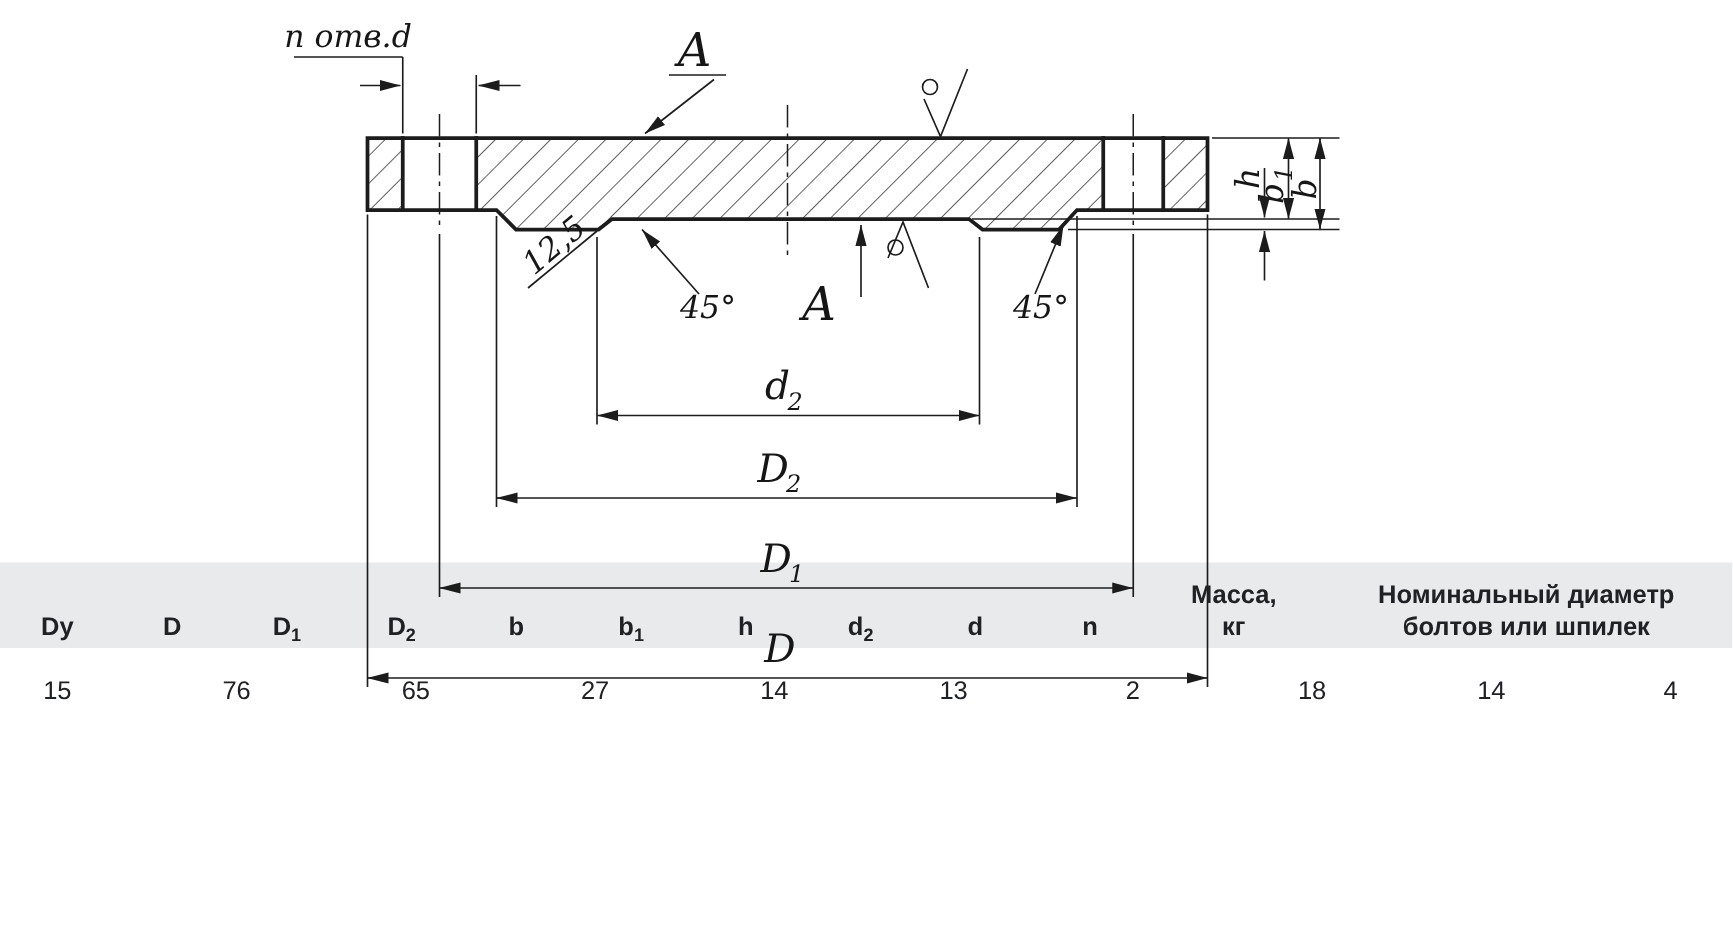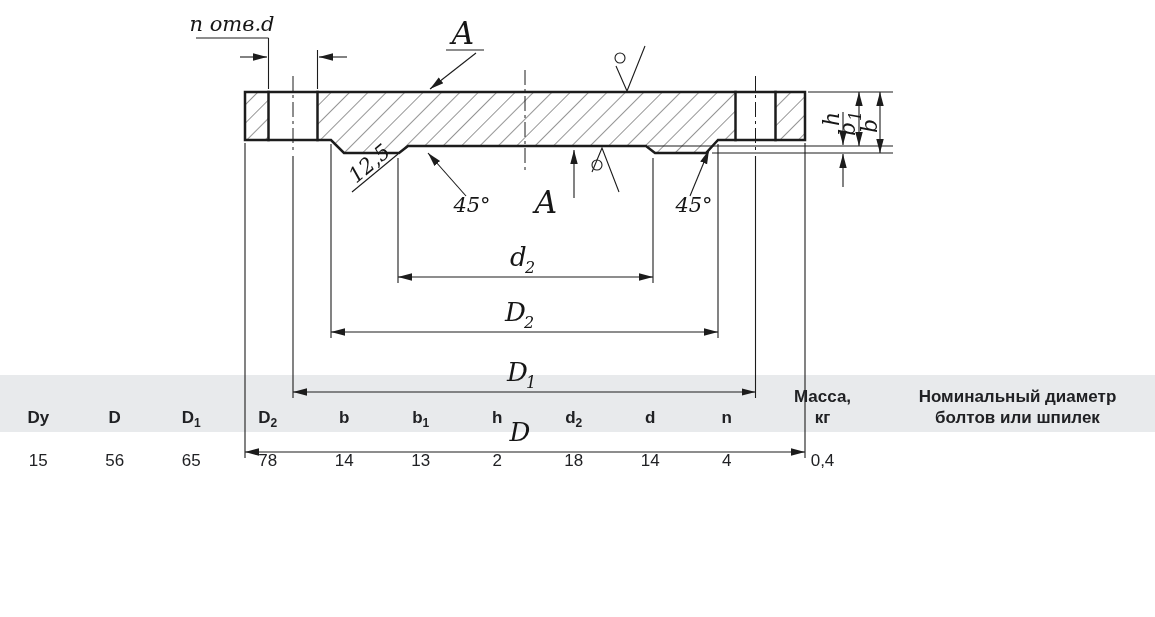--- a/index.html
+++ b/index.html
@@ -14,21 +14,21 @@
   .cline { stroke: #1c1c1c; stroke-width: 1;  fill: none; stroke-dasharray: 15 4 3 4; }
   text.dwg  { font-family: "DejaVu Serif", serif; font-style: italic; font-size: 26px; fill: #161616; }
   text.big  { font-size: 31px; }
   text.mid  { font-size: 22px; }
   text.small{ font-size: 21px; }
   text.subd { font-size: 16px; }
 
   
   .table { width: 1155px; }
   .thead { display: flex; align-items: flex-end; background: #e8eaec; min-height: 57px; }
-  .trow  { display: flex; align-items: center; background: #ffffff; min-height: 57px; }
+  .trow  { display: flex; align-items: center; background: #ffffff; min-height: 57px; gap: 43px; }
   .cell  { flex: 0 0 76.5px; width: 76.5px; text-align: center; padding: 4px 6px;
            font-size: 17px; line-height: 1.25; }
   .cell.wide { flex: 0 0 275px; width: 275px; }
   .cell.mass { flex: 0 0 115px; width: 115px; }
   .thead .cell { font-weight: bold; white-space: pre-line; }
   sub { font-size: 12px; line-height: 0; }
 </style>
 </head>
 <body>
 
@@ -169,23 +169,23 @@
     <div class="cell"><span>d</span><sub>2</sub></div>
     <div class="cell"><span>d</span><sub></sub></div>
     <div class="cell"><span>n</span><sub></sub></div>
     <div class="cell mass"><span>Масса,
 кг</span></div>
     <div class="cell wide"><span>Номинальный диаметр
 болтов или шпилек</span></div>
   </div>
   <div class="trow">
     <div class="cell">15</div>
-    <div class="cell">56</div>
+    <div class="cell">76</div>
     <div class="cell">65</div>
-    <div class="cell">78</div>
+    <div class="cell">27</div>
     <div class="cell">14</div>
     <div class="cell">13</div>
     <div class="cell">2</div>
     <div class="cell">18</div>
     <div class="cell">14</div>
     <div class="cell">4</div>
     <div class="cell mass">0,4</div>
   </div>
 </div>
 

